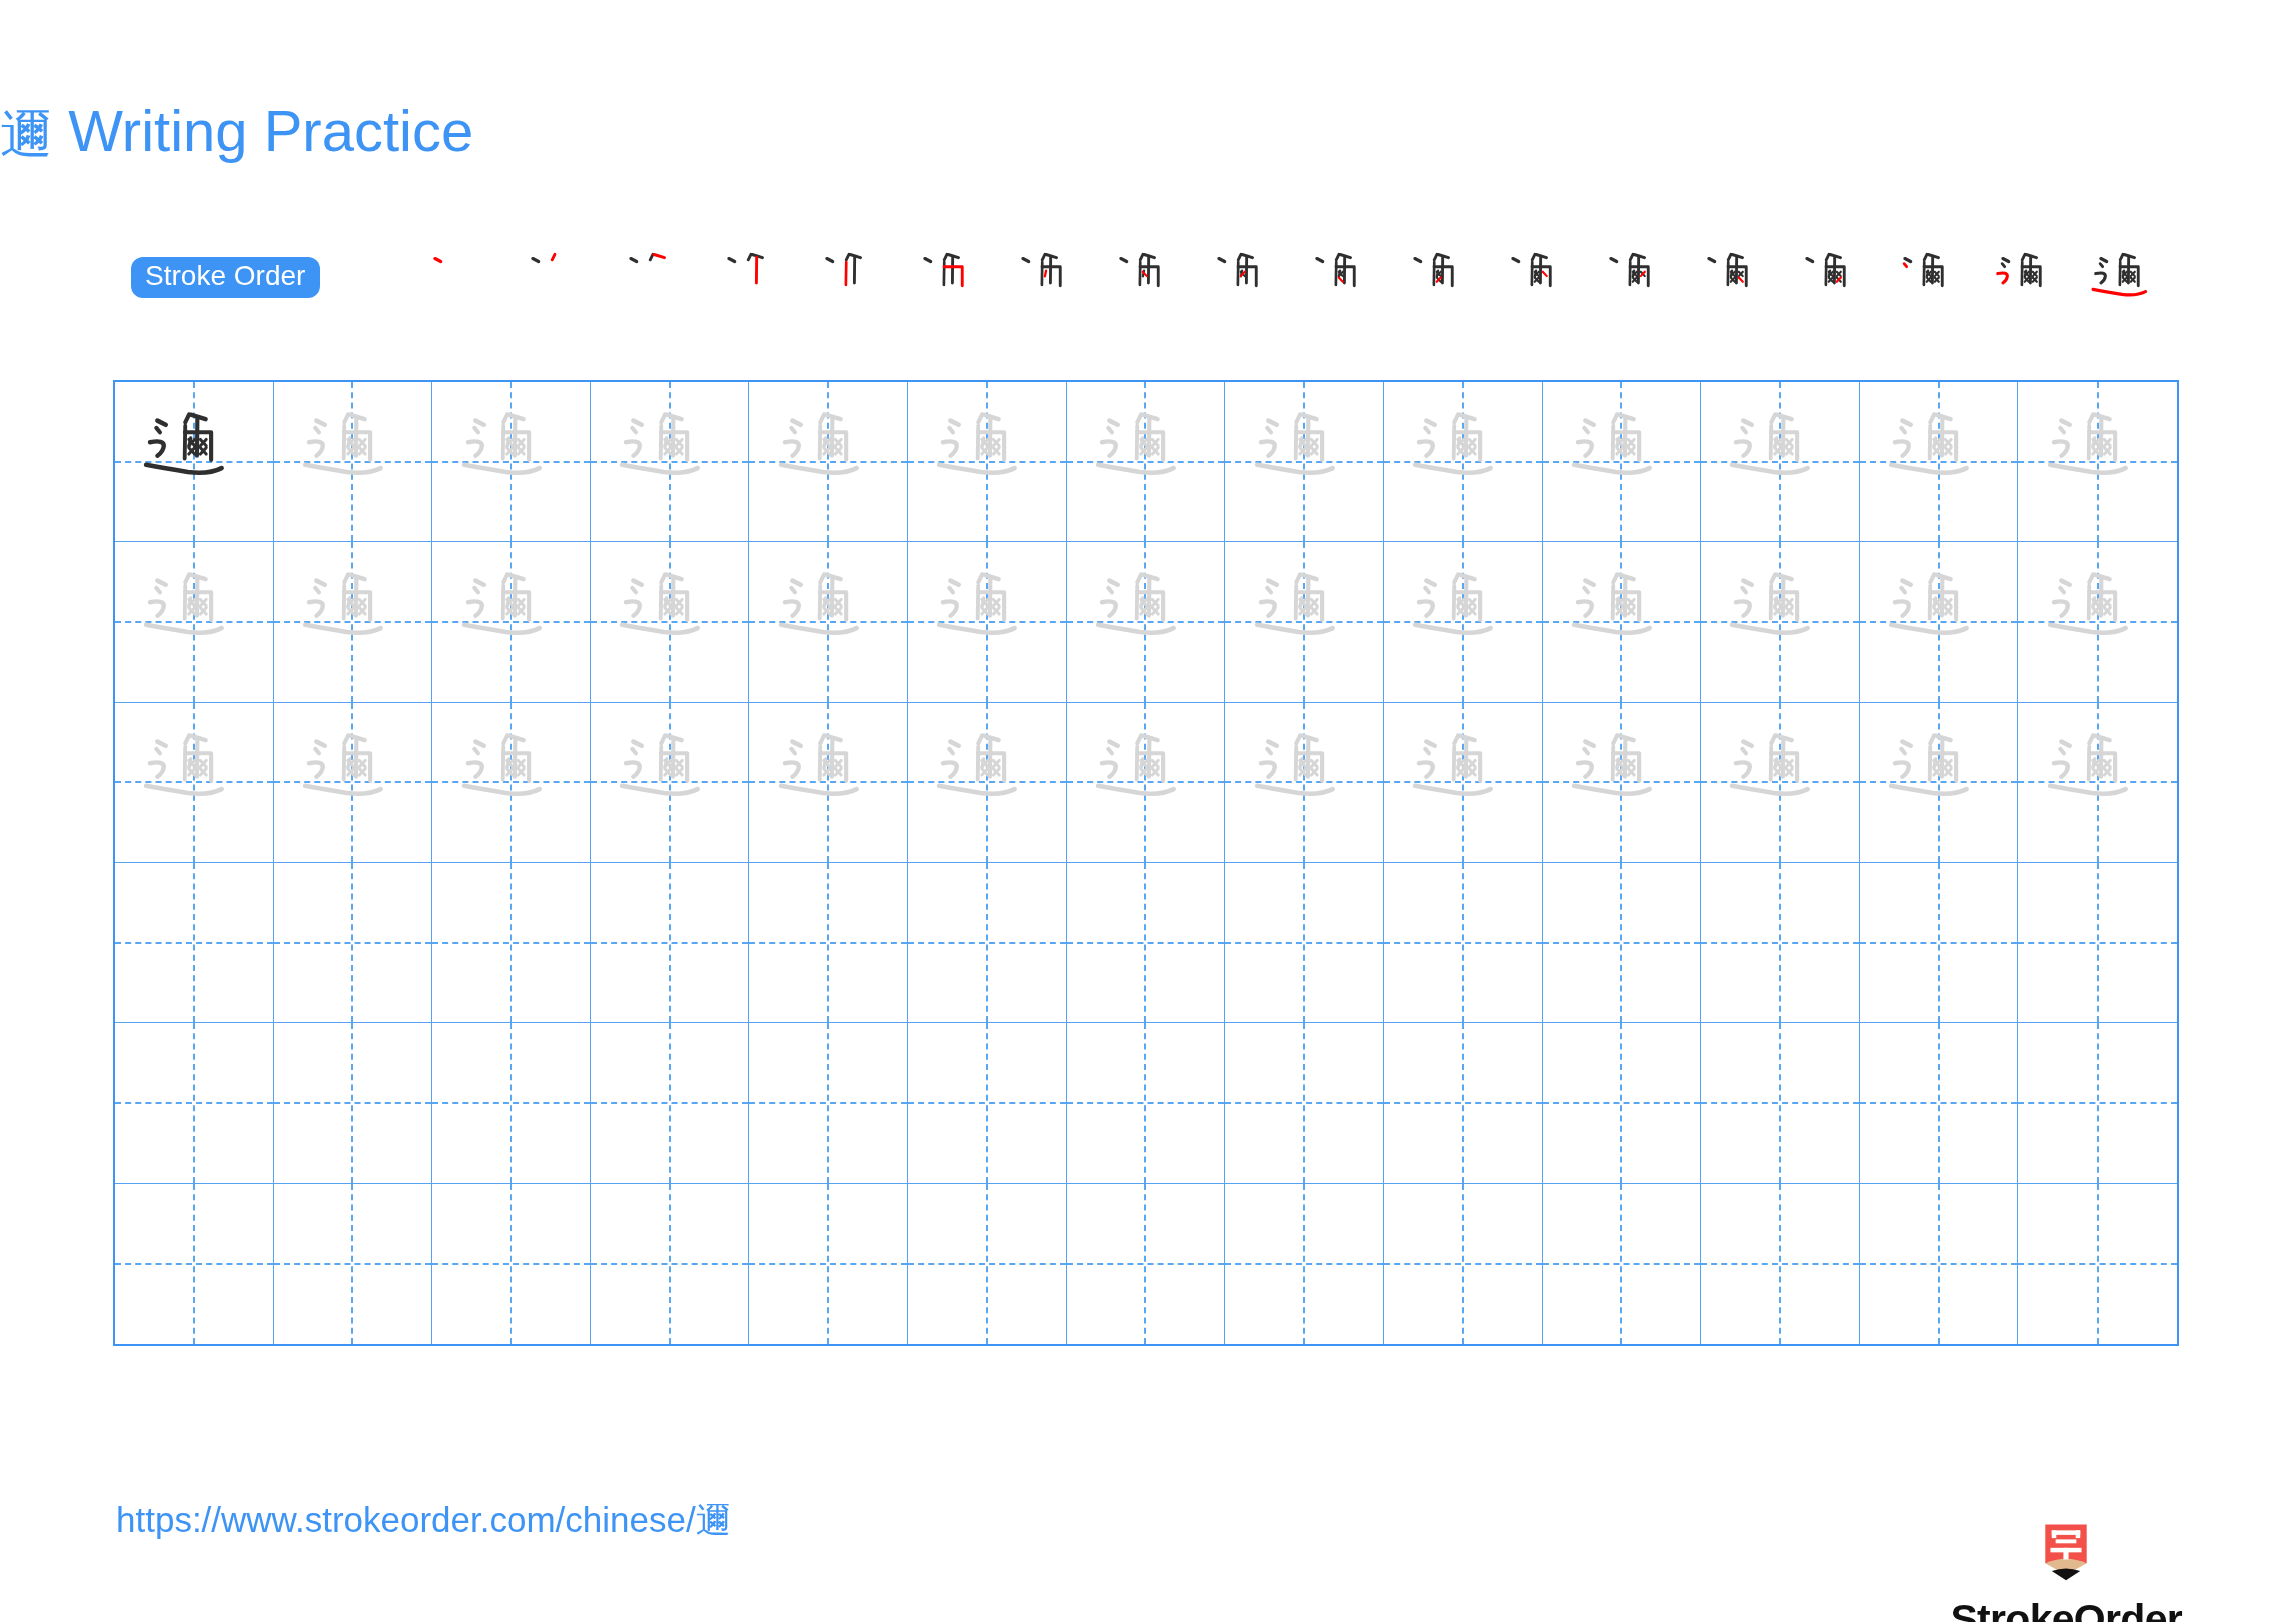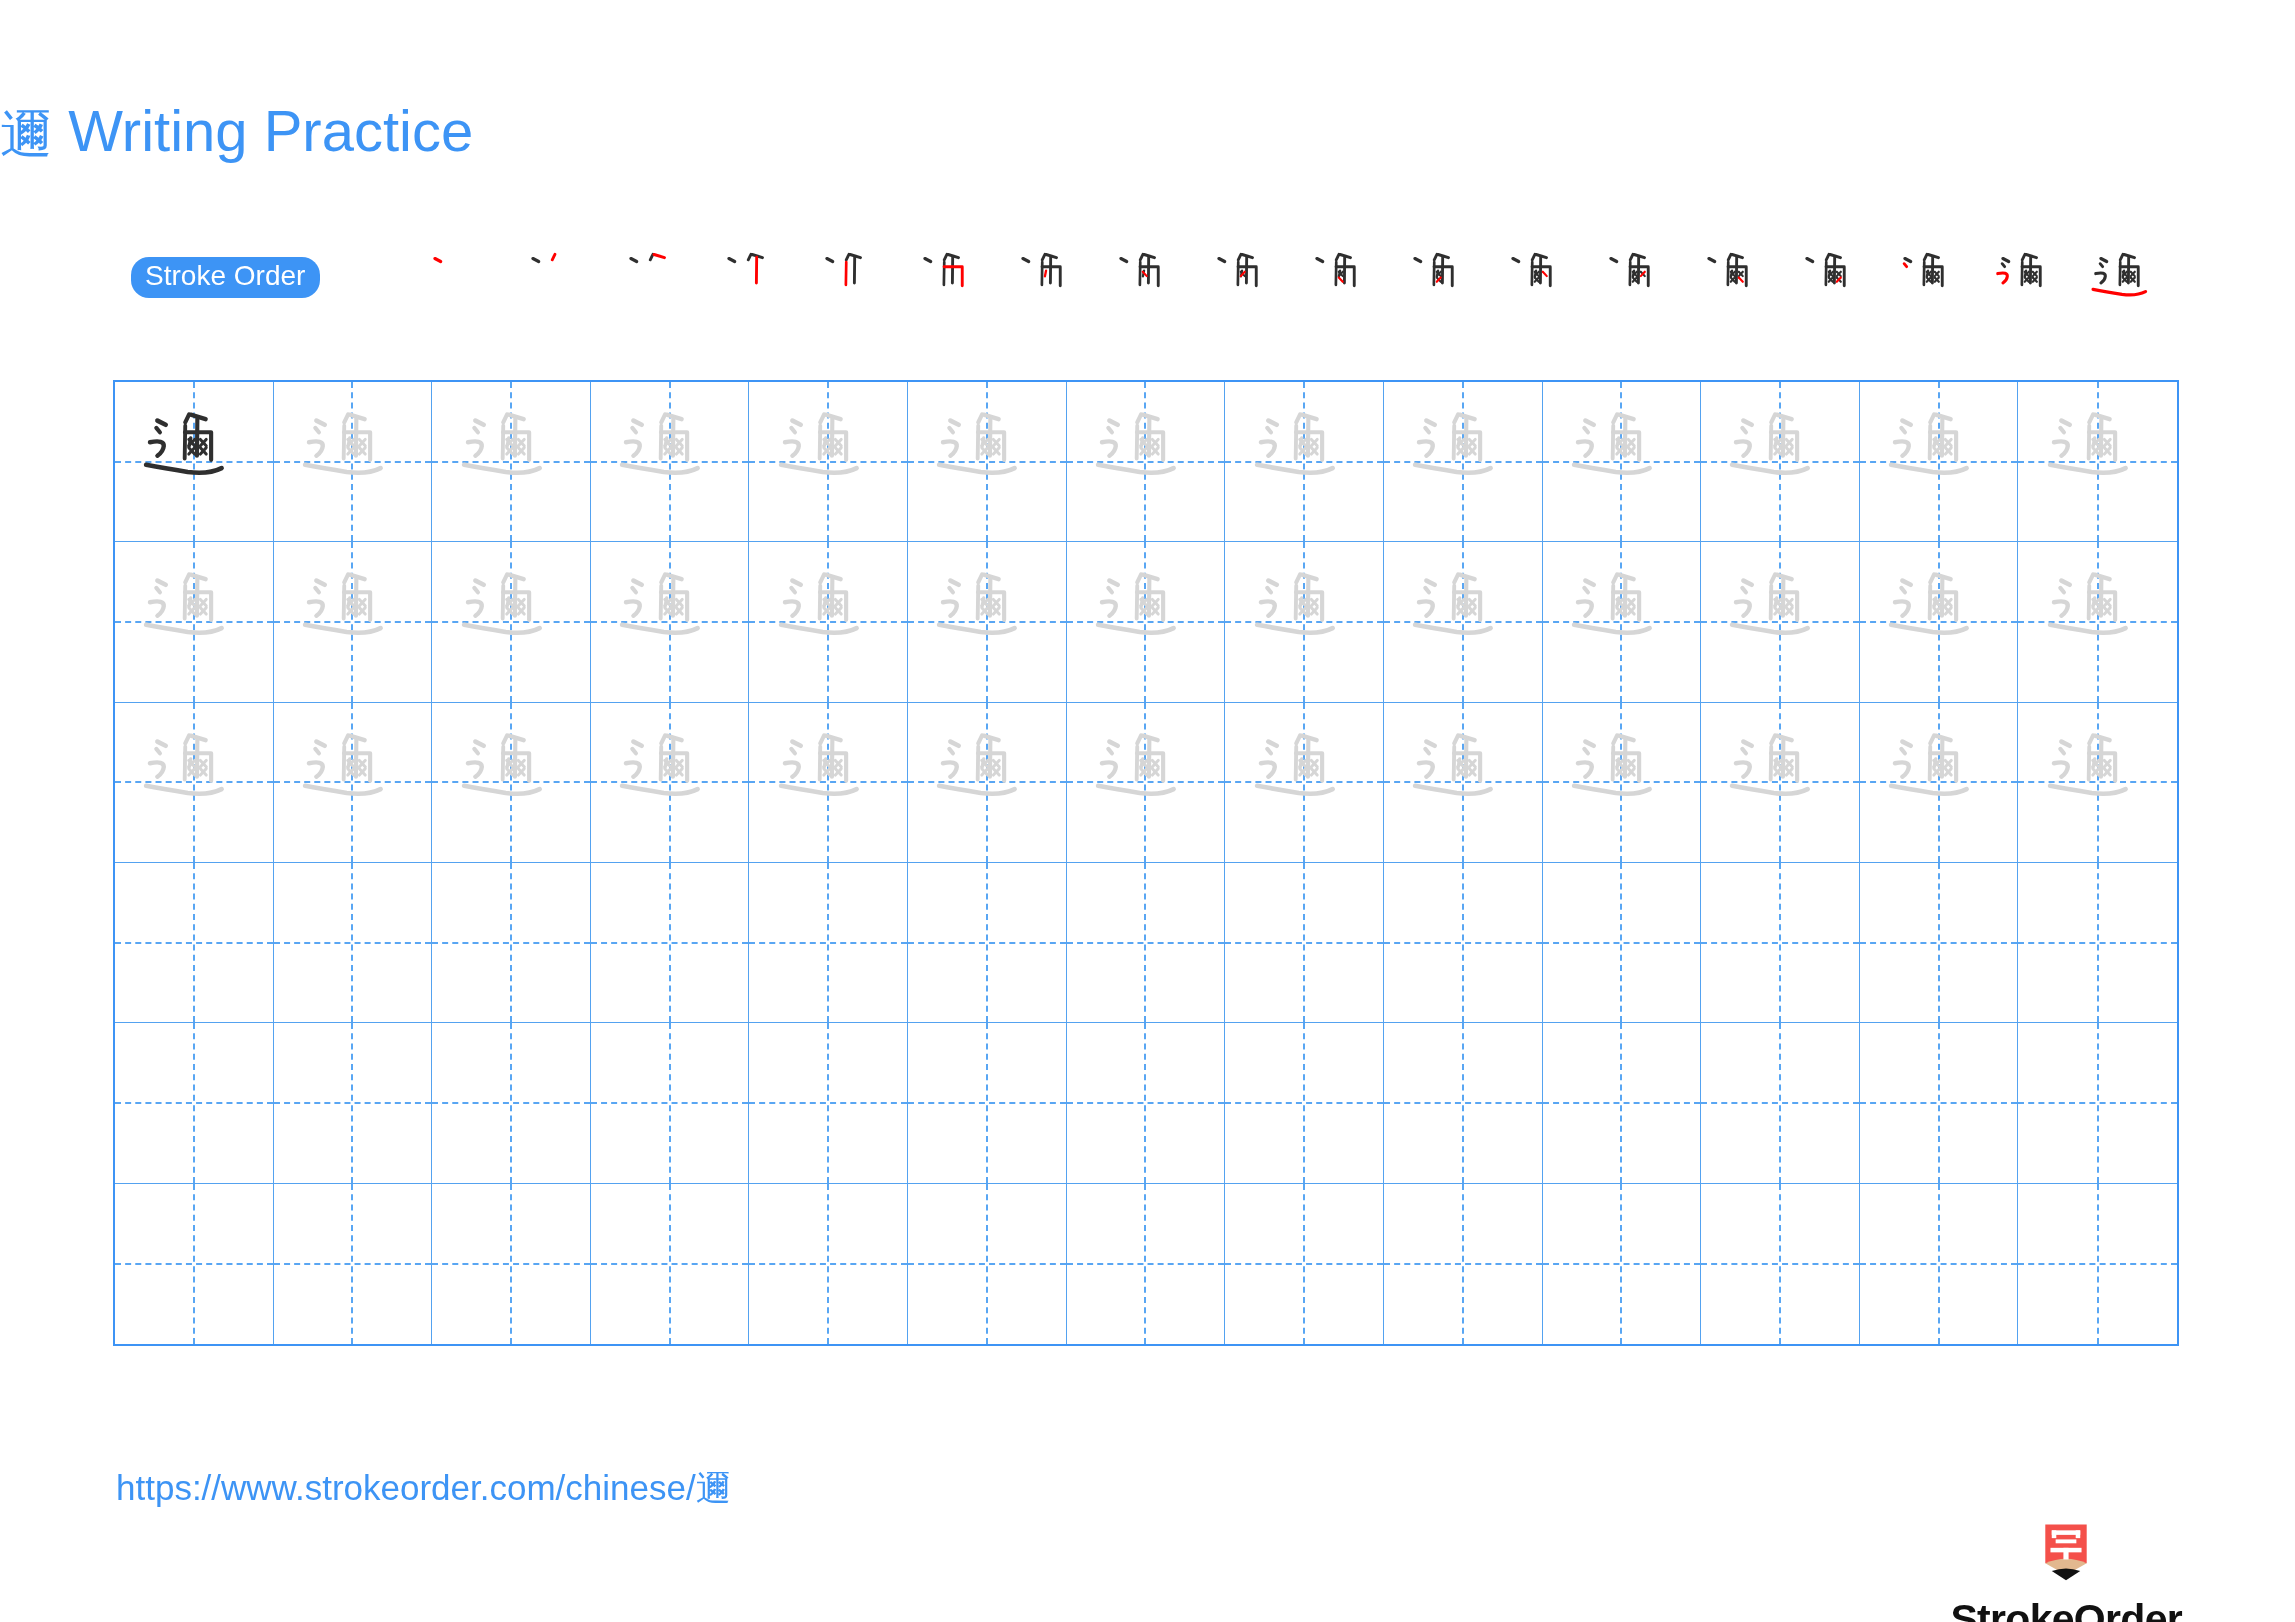--- a/index.html
+++ b/index.html
@@ -34,21 +34,21 @@
     top:252px; left:113px;
     width:2066px; height:79px;
   }
   #so-badge{
     position:absolute;
     left:17.7px; top:5.2px;
     background:#3d94f5;
     color:#ffffff;
     font-size:28px;
     padding:5.2px 14.4px 7.9px 14.4px;
-    border-radius:18px;
+    border-radius:12px;
     line-height:1;
     white-space:nowrap;
   }
   #so-steps{
     position:absolute;
     left:298px; top:-14.4px;
     width:1767px; height:98px;
     display:flex;
     flex-direction:row;
     align-items:flex-start;
@@ -107,21 +107,21 @@
     line-height:1;
     z-index:2;
   }
   .glyph.dark{color:#2f2f2f;}
   .glyph.trace{color:#d6d6d6;}
   .glyph svg{display:block;}
 
   
   #footer-url{
     position:absolute;
-    left:116px; top:1465px;
+    left:116px; top:1497px;
     font-size:35px;
     color:#3d94f5;
     white-space:nowrap;
   }
   #footer-url .hz{
     font-family:"DejaVu Sans","Liberation Sans",sans-serif;
   }
   #brand{
     position:absolute;
     right:113px; top:1523px;

